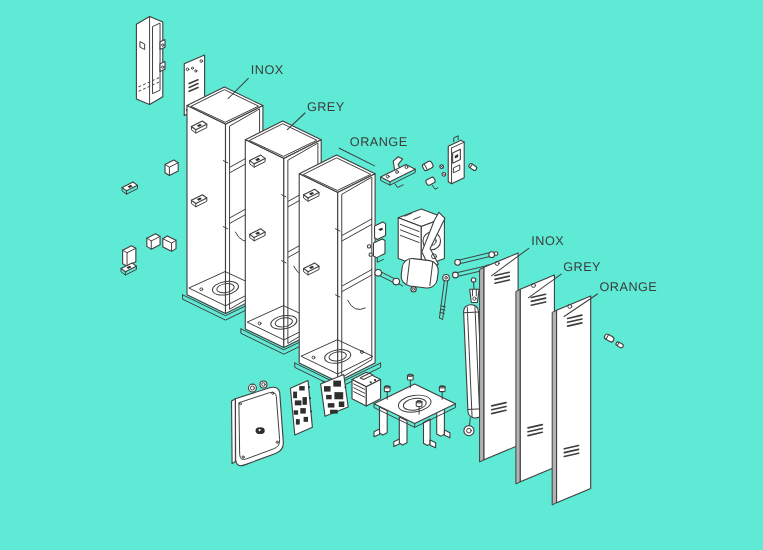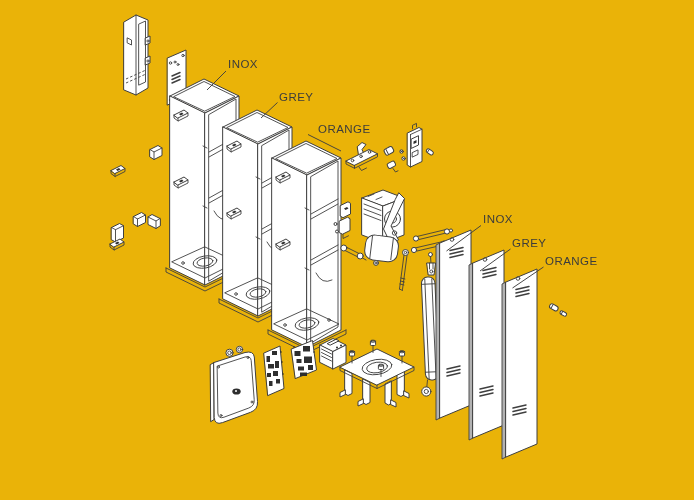--- a/index.html
+++ b/index.html
@@ -1,16 +1,16 @@
 <!DOCTYPE html>
 <html><head>
 <meta charset="utf-8">
 <style>
   html,body{margin:0;padding:0;background:#ffffff;}
-  .canvas{position:relative;width:694px;height:500px;background:#eab308;overflow:hidden;}
+  .canvas{position:relative;width:694px;height:500px;background:#5eead4;overflow:hidden;}
   svg{display:block;}
   .f   {fill:#ffffff;stroke:#3f3f3f;stroke-width:1;stroke-linejoin:round;stroke-linecap:round;}
   .l   {fill:none;stroke:#3f3f3f;stroke-width:.9;stroke-linejoin:round;stroke-linecap:round;}
   .dash{fill:none;stroke:#3f3f3f;stroke-width:.9;stroke-dasharray:2.5 2;}
   .dark{fill:#2e2e2e;stroke:none;}
   .slot{fill:none;stroke:#3f3f3f;stroke-width:1.5;stroke-linecap:round;}
   .leader{fill:none;stroke:#3f3f3f;stroke-width:.95;}
   .lbl {font-family:"Liberation Sans",sans-serif;font-size:11.5px;fill:#3c3c3c;letter-spacing:.45px;}
 </style>
 </head>

